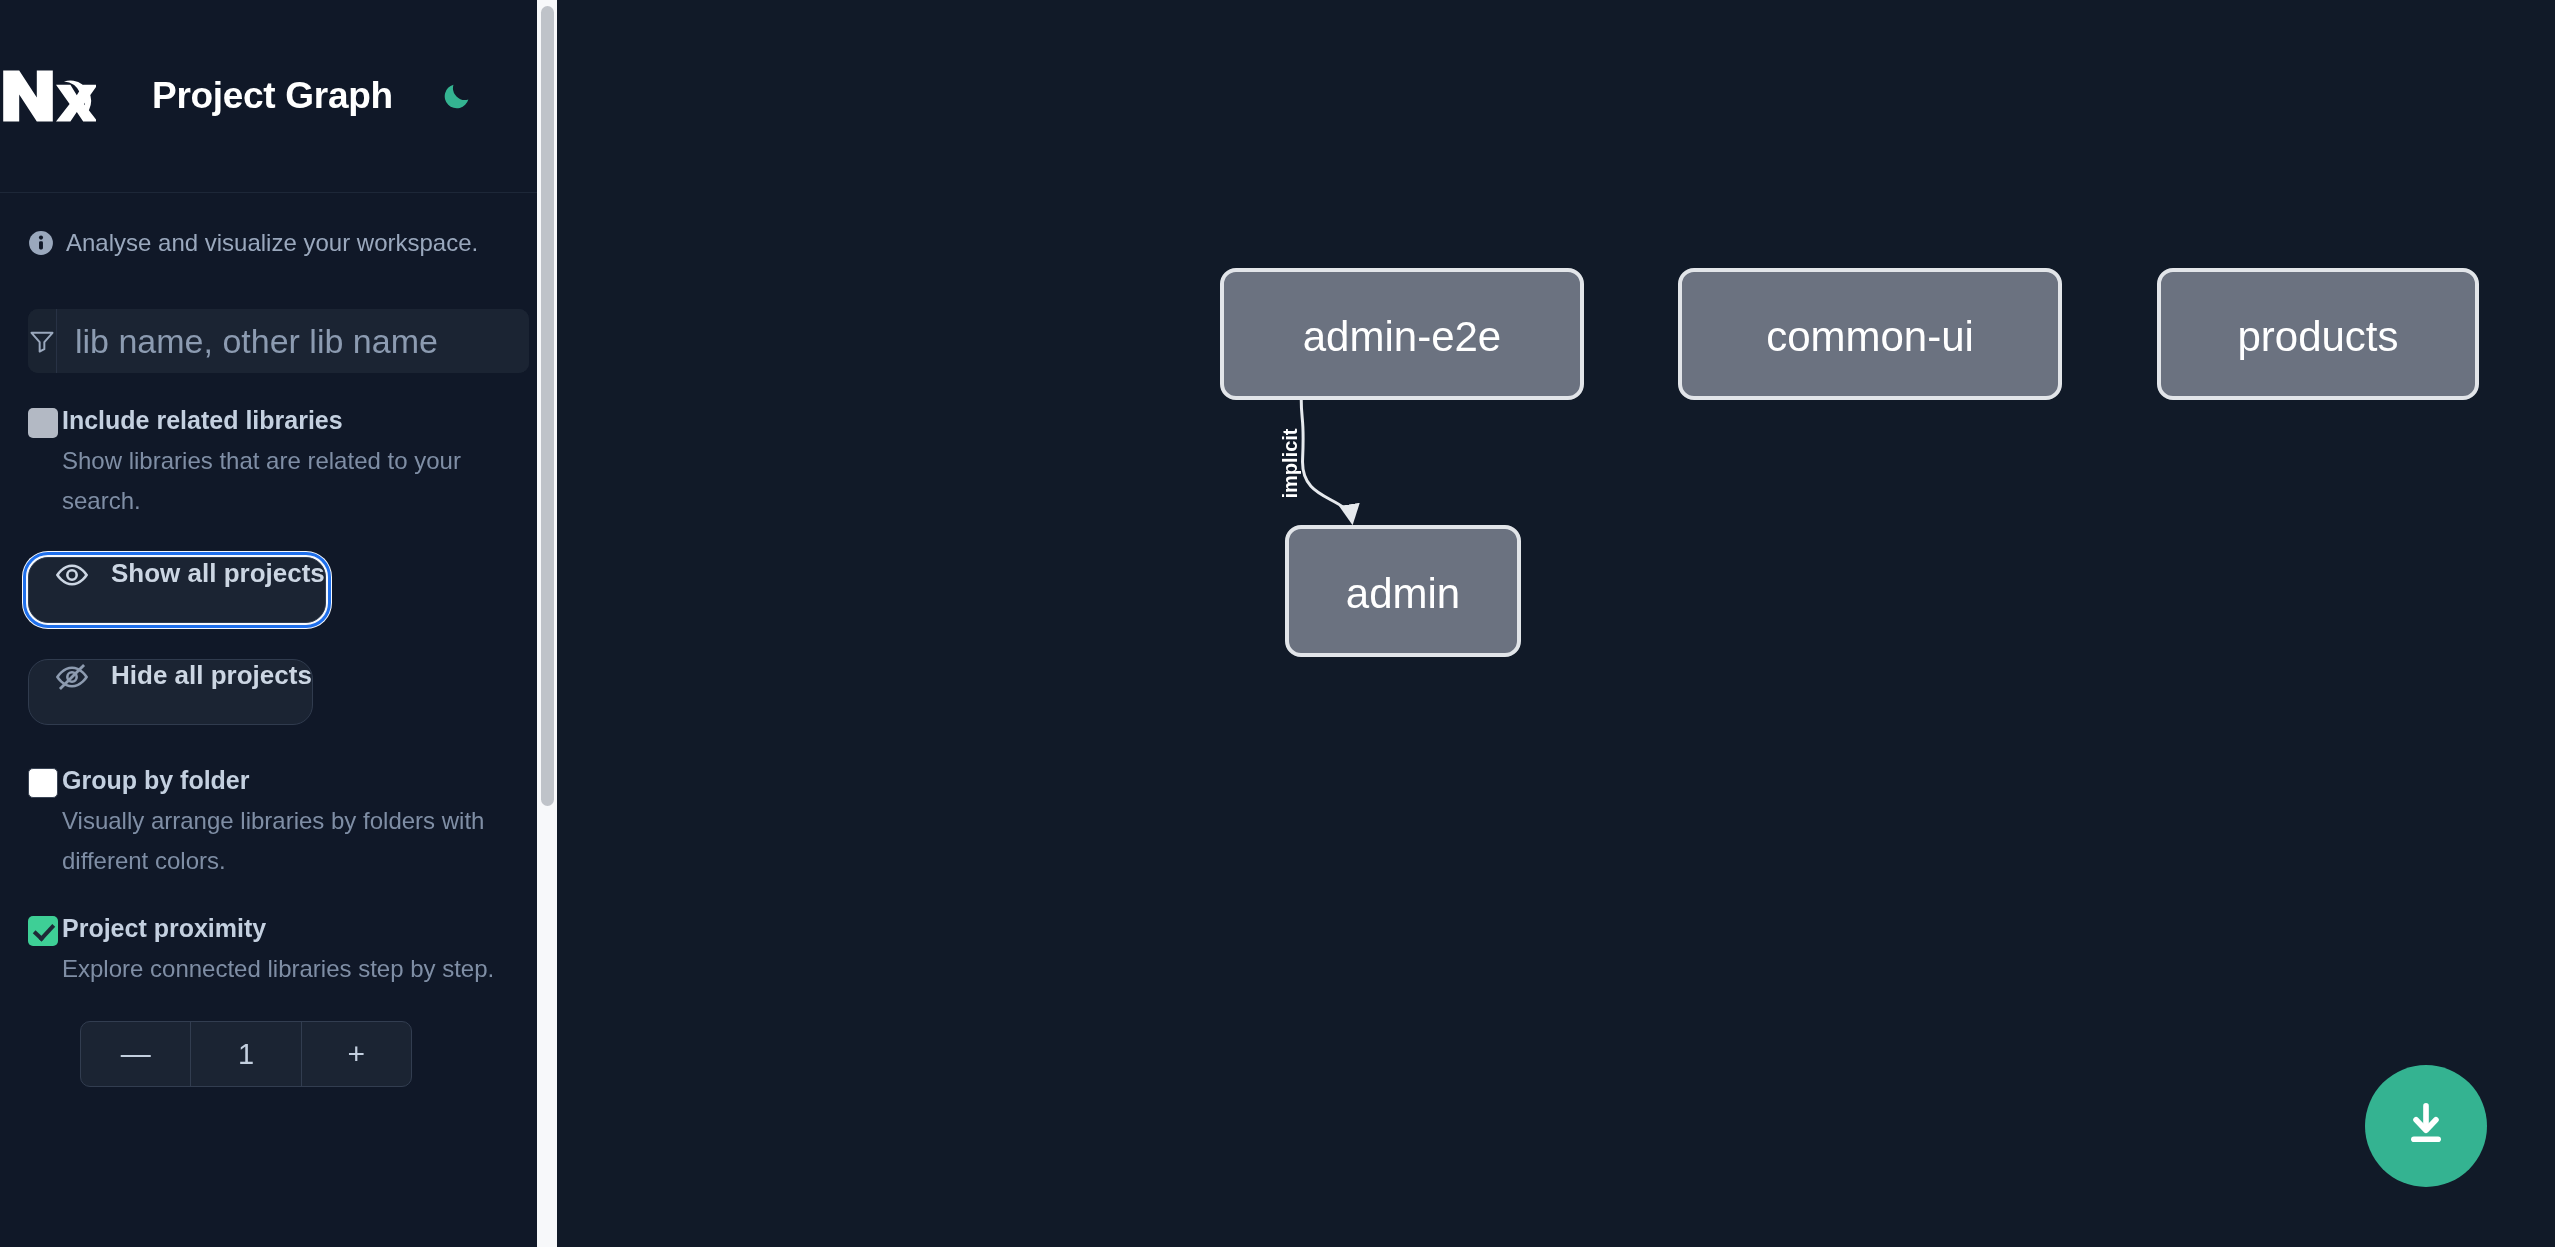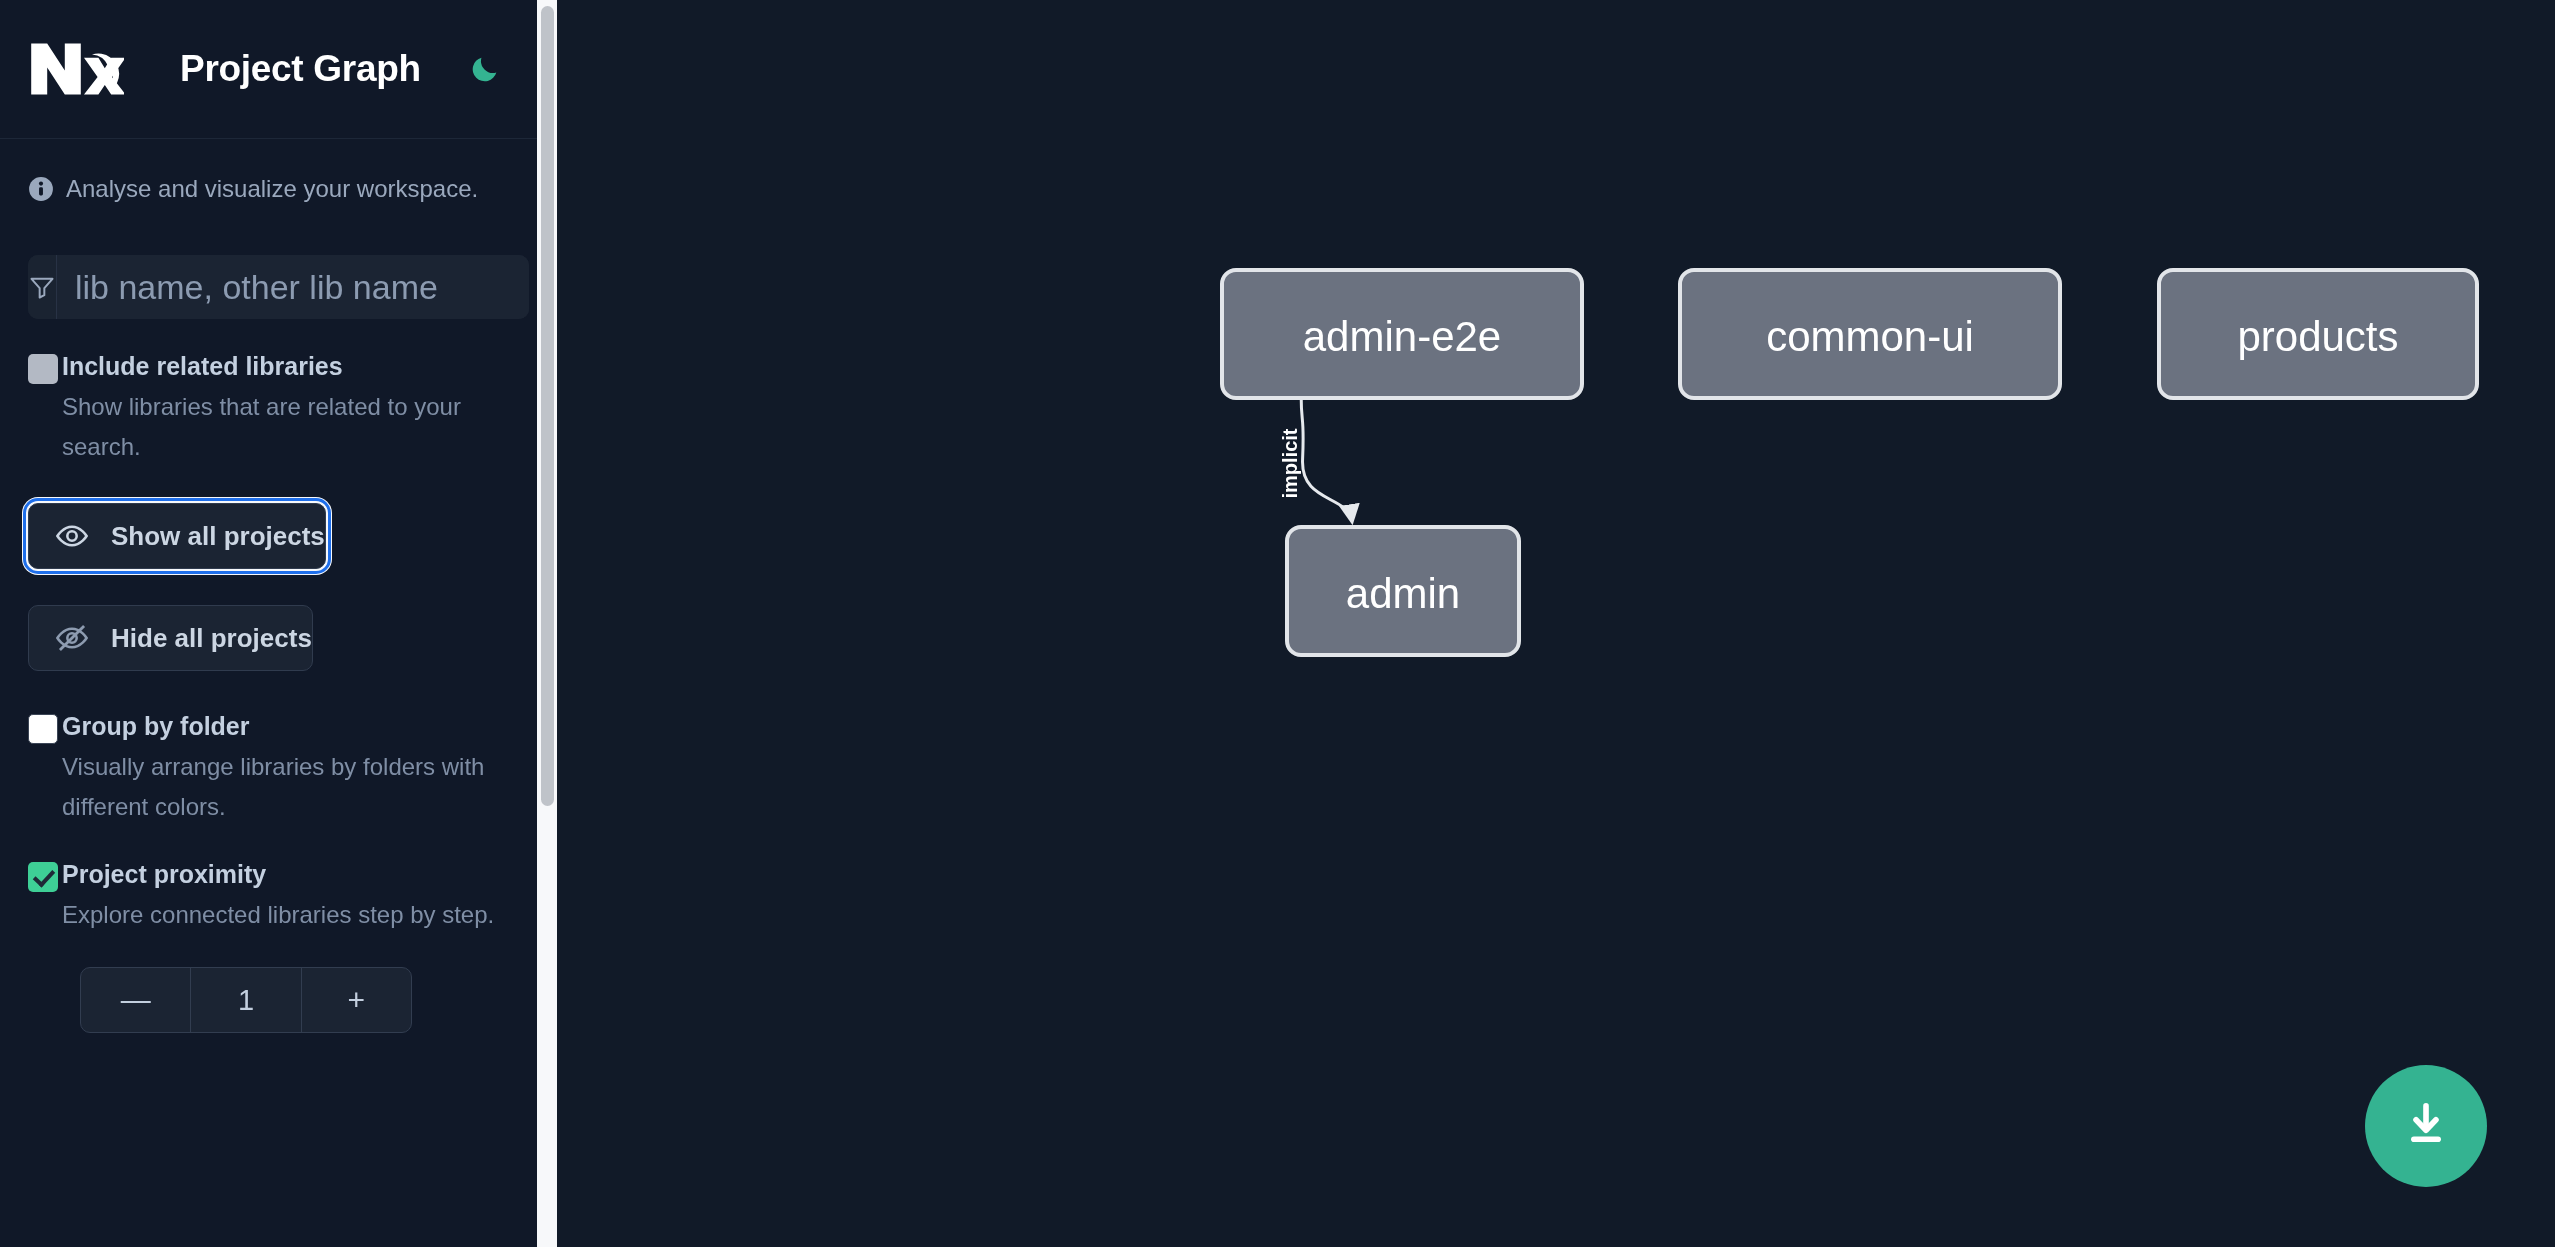--- a/index.html
+++ b/index.html
@@ -17,23 +17,22 @@
   #sidebar {
     position: relative;
     width: 557px; height: 1247px;
     background: #101828;
     flex: 0 0 557px;
     overflow: hidden;
   }
 
   
   .sb-header {
-    height: 139px;
+    height: 193px;
     display: flex; align-items: center;
-    padding-left: 28px;
     border-bottom: 1px solid #1d2738;
   }
   .nx-logo { width: 96px; height: 66px; flex: 0 0 96px; }
   .app-title {
     font-size: 37px; font-weight: 700; color: #ffffff;
     margin-left: 56px; letter-spacing: -0.3px; white-space: nowrap;
   }
   .moon-btn {
     margin-left: 42px; width: 44px; height: 44px;
     display: flex; align-items: center; justify-content: center;
@@ -95,23 +94,23 @@
     font-size: 25px; font-weight: 700; color: #c4d0e0;
     line-height: 34px;
   }
   .opt-desc {
     font-size: 24px; color: #7f8ea5; line-height: 40px;
     max-width: 440px; margin-top: 4px;
   }
 
   
   .btn-big {
-    display: flex; align-items: center;
+    display: flex; 
     height: 66px; margin: 0 28px;
-    border-radius: 10px;
+    border-radius: 20px;
     background: #1b2433;
     border: 1px solid #303b4e;
     color: #ccd6e3; cursor: pointer;
     padding-left: 26px;
     font-family: "Liberation Sans", sans-serif;
   }
   .btn-big .bi { flex: 0 0 34px; width: 34px; height: 34px; }
   .btn-big .bl { margin-left: 22px; font-size: 26px; font-weight: 700; }
   #btn-show-all {
     margin-top: 36px;

